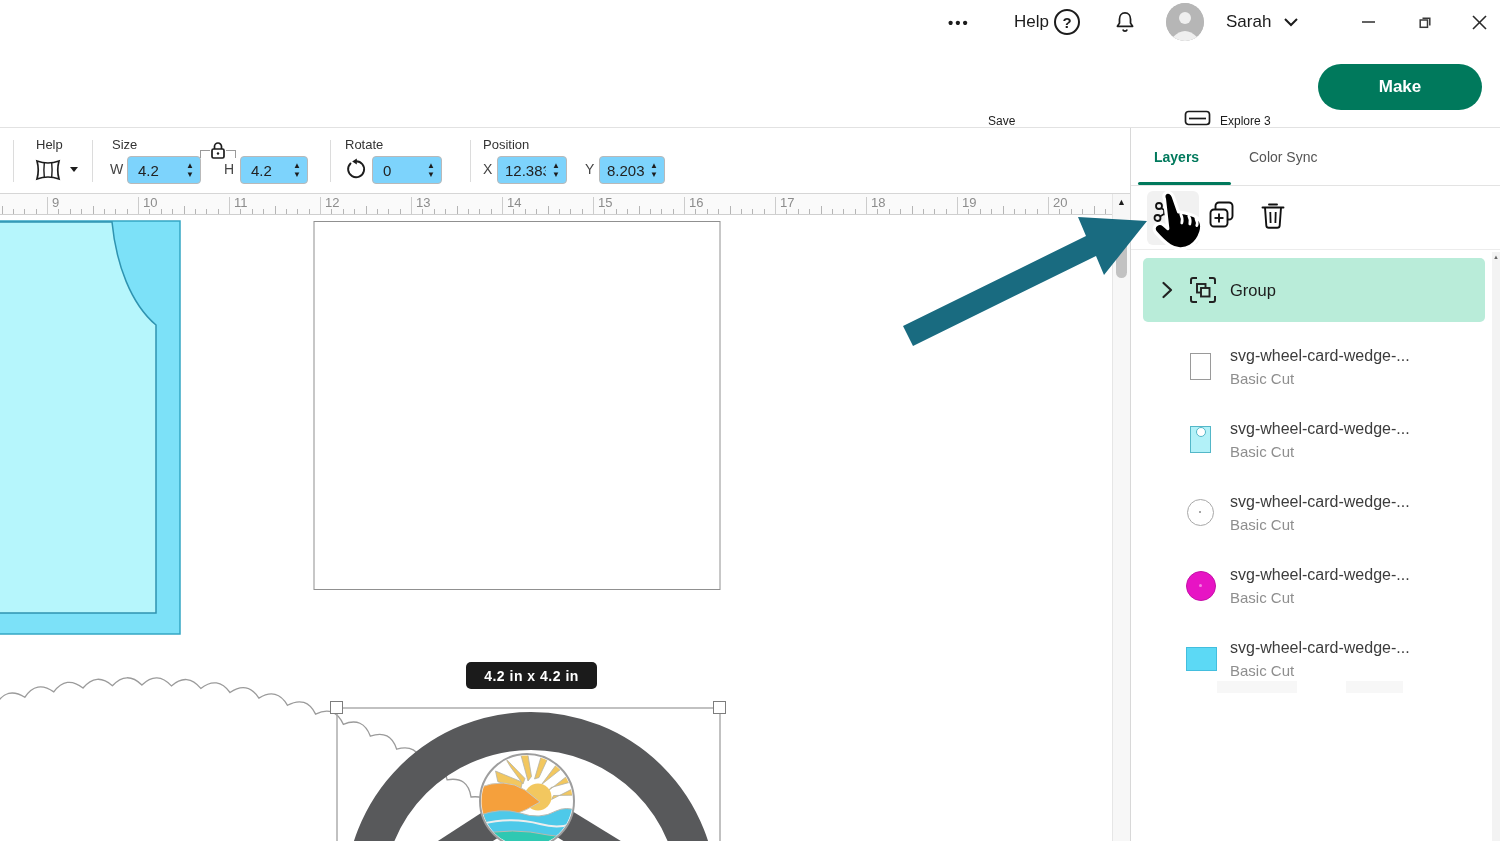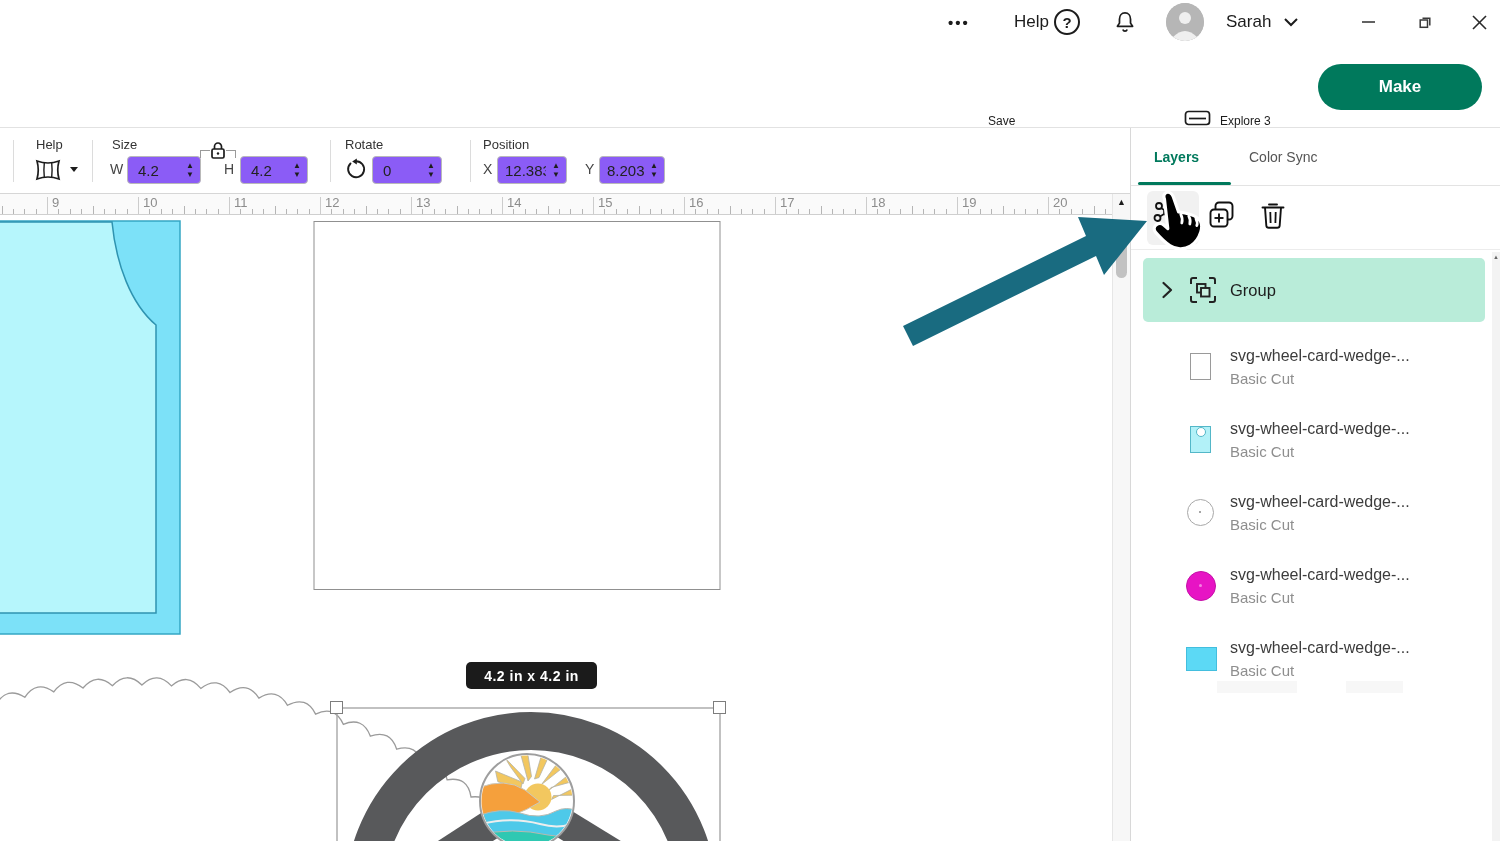--- a/index.html
+++ b/index.html
@@ -22,21 +22,21 @@
   #winclose{left:1472px;width:20px;}
   
   #header{position:absolute;left:0;top:44px;width:1500px;height:84px;background:#fff;border-bottom:1px solid #e2e2e2;z-index:29;}
   .hd-item{position:absolute;top:0;height:84px;display:flex;align-items:flex-end;gap:9px;font-size:12px;color:#1c1c1c;cursor:pointer;}
   #make-btn{position:absolute;left:1318px;top:20px;width:164px;height:46px;border-radius:24px;background:var(--green);
     color:#fff;font-size:17px;font-weight:bold;display:flex;align-items:center;justify-content:center;border:none;cursor:pointer;}
   
   #edit-toolbar{position:absolute;left:0;top:128px;width:1130px;height:66px;background:#fff;border-bottom:1px solid #d6d6d6;z-index:20;}
   .tool-label{position:absolute;top:9px;font-size:13px;color:#333;}
   .vdiv{position:absolute;top:12px;height:42px;width:1px;background:#dcdcdc;}
-  .field{position:absolute;top:28px;height:28px;background:#8b5cf6;border:1px solid #b9b9b9;border-radius:4px;}
+  .field{position:absolute;top:28px;height:28px;background:#7dd3fc;border:1px solid #b9b9b9;border-radius:4px;}
   .field input{border:0;outline:none;width:100%;height:100%;font-family:"Liberation Sans",sans-serif;
     font-size:15px;color:#222;padding:0 20px 0 10px;background:transparent;}
   .stepper{position:absolute;right:5px;top:4px;width:10px;display:flex;flex-direction:column;align-items:center;line-height:9px;font-size:8px;color:#1c1c1c;cursor:pointer;}
   .small-lbl{position:absolute;top:33px;font-size:14px;color:#444;}
   .lock-link{position:absolute;width:10px;height:8px;border-top:1.5px solid #9a9a9a;}
   
   #ruler{position:absolute;left:0;top:194px;width:1112px;height:21px;background:#fafafa;border-bottom:1px solid #cfcfcf;z-index:5;}
   .tick{position:absolute;bottom:0;width:1px;background:#b5b5b5;}
   .rlabel{position:absolute;top:1px;font-size:13px;color:#8c8c8c;}
   

